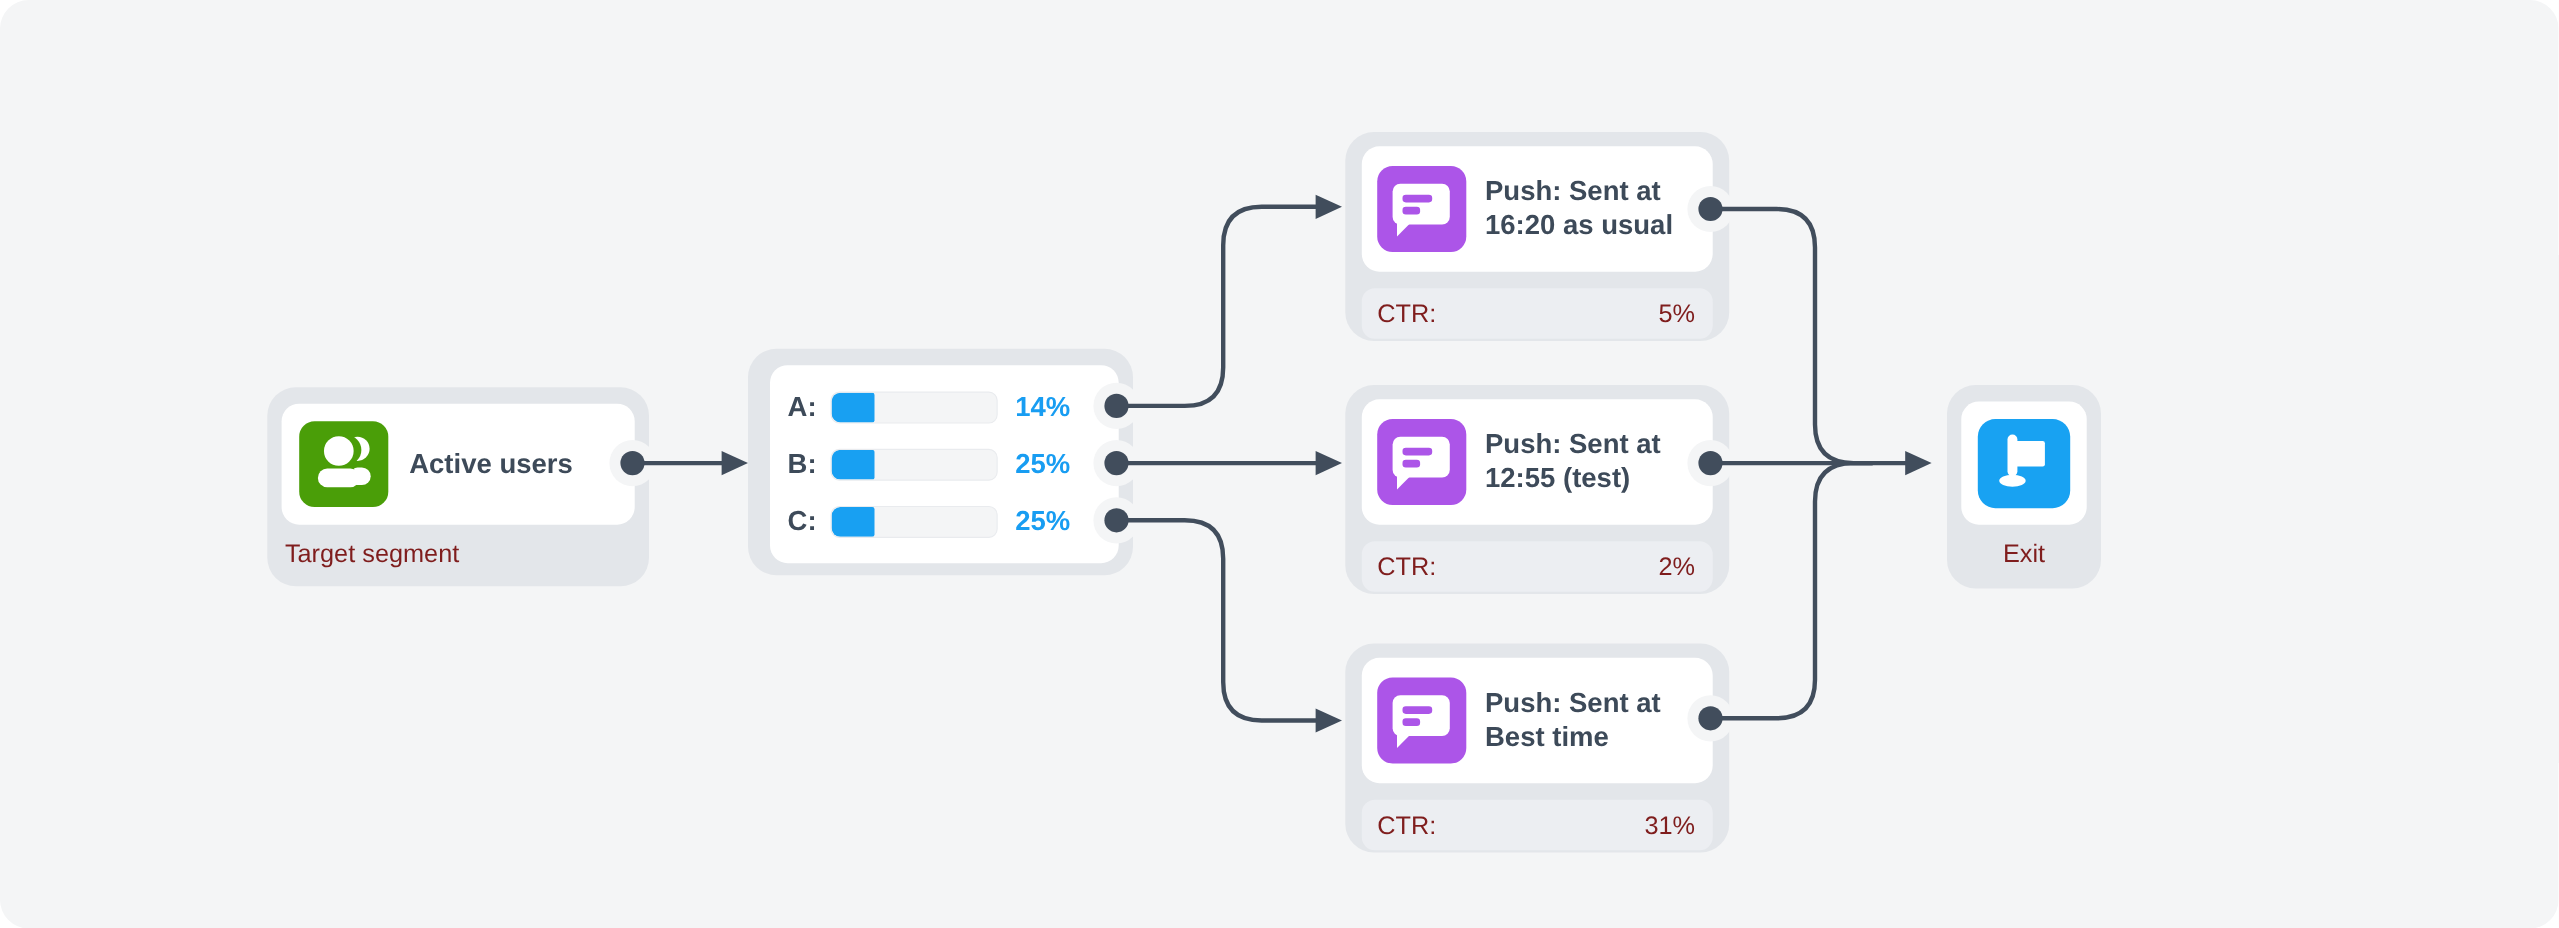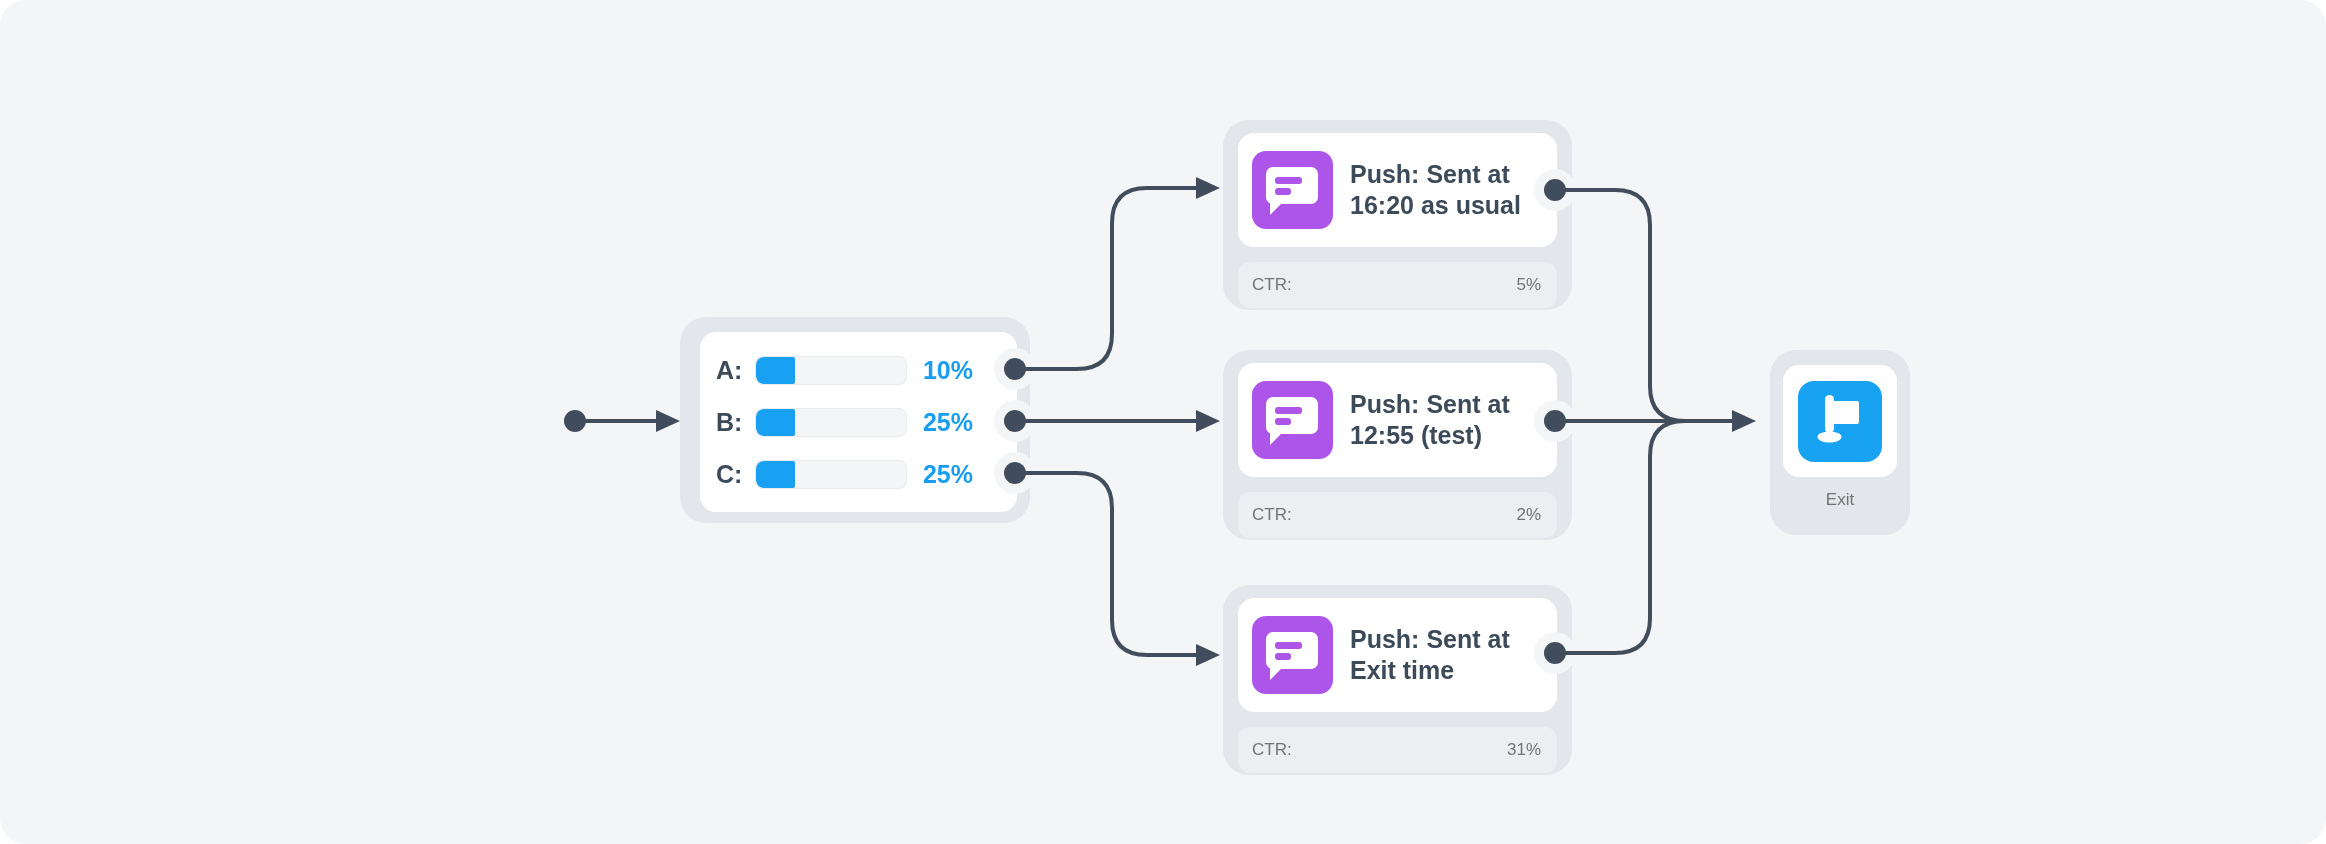--- a/index.html
+++ b/index.html
@@ -38,22 +38,22 @@
     align-items: center;
     justify-content: center;
   }
   .title {
     font-size: 25px;
     font-weight: bold;
     color: #3d4a59;
     line-height: 31px;
   }
   .muted {
-    font-size: 17px;
-    color: #737373;
+    font-size: 23px;
+    color: #7f1d1d;
   }
   
   #segment-node { left: 243px; top: 352px; width: 347px; height: 181px; }
   #segment-node .card { left: 13px; top: 15px; width: 321px; height: 110px; padding-left: 16px; }
   #segment-node .badge { width: 81px; height: 78px; background: #4a9e08; }
   #segment-node .title { margin-left: 19px; }
   #segment-node .subtitle-abs { position: absolute; left: 16px; top: 138px; }
   
   #split-node { left: 680px; top: 317px; width: 350px; height: 206px; }
   #split-node .card {
@@ -130,29 +130,45 @@
     position: absolute;
     left: 0; top: 0;
     pointer-events: none;
   }
 </style>
 </head>
 <body>
 
 <div id="stage">
 
+  <div class="node" id="segment-node">
+    <div class="card">
+      <div class="badge">
+        <svg width="81" height="78" viewBox="0 0 81 78">
+          <circle cx="53" cy="25" r="11" fill="#ffffff"></circle>
+          <rect x="45" y="42" width="20" height="16" rx="8" fill="#ffffff"></rect>
+          <circle cx="43" cy="26" r="13.5" fill="#4a9e08"></circle>
+          <rect x="28" y="39" width="22" height="21" fill="#4a9e08"></rect>
+          <circle cx="36" cy="27" r="13.5" fill="#ffffff"></circle>
+          <rect x="17" y="43" width="38" height="17" rx="8.5" fill="#ffffff"></rect>
+        </svg>
+      </div>
+      <div class="title">Active users</div>
+    </div>
+    <div class="muted subtitle-abs">Target segment</div>
+  </div>
 
   <div class="node" id="split-node">
     <div class="card">
       <div class="split-row">
         <span class="split-label">A:</span>
         <span class="split-bar">
             <span class="split-fill"></span>
           </span>
-        <span class="split-pct">10%</span>
+        <span class="split-pct">14%</span>
       </div>
       <div class="split-row">
         <span class="split-label">B:</span>
         <span class="split-bar">
             <span class="split-fill"></span>
           </span>
         <span class="split-pct">25%</span>
       </div>
       <div class="split-row">
         <span class="split-label">C:</span>
@@ -211,21 +227,21 @@
       <div class="badge">
         <svg width="81" height="78" viewBox="0 0 81 78">
           <rect x="14" y="16" width="52" height="37" rx="7" fill="#ffffff"></rect>
           <path d="M18 49 L18 64 L32 50 Z" fill="#ffffff"></path>
           <rect x="23" y="26" width="27" height="7" rx="3" fill="#ac55e8"></rect>
           <rect x="23" y="37" width="16" height="7" rx="3" fill="#ac55e8"></rect>
         </svg>
       </div>
       <div class="title">
         <div>Push: Sent at</div>
-        <div>Exit time</div>
+        <div>Best time</div>
       </div>
     </div>
     <div class="ctr-row">
       <span class="muted">CTR:</span>
       <span class="muted">31%</span>
     </div>
   </div>
 
   <div class="node" id="exit-node">
     <div class="card">

